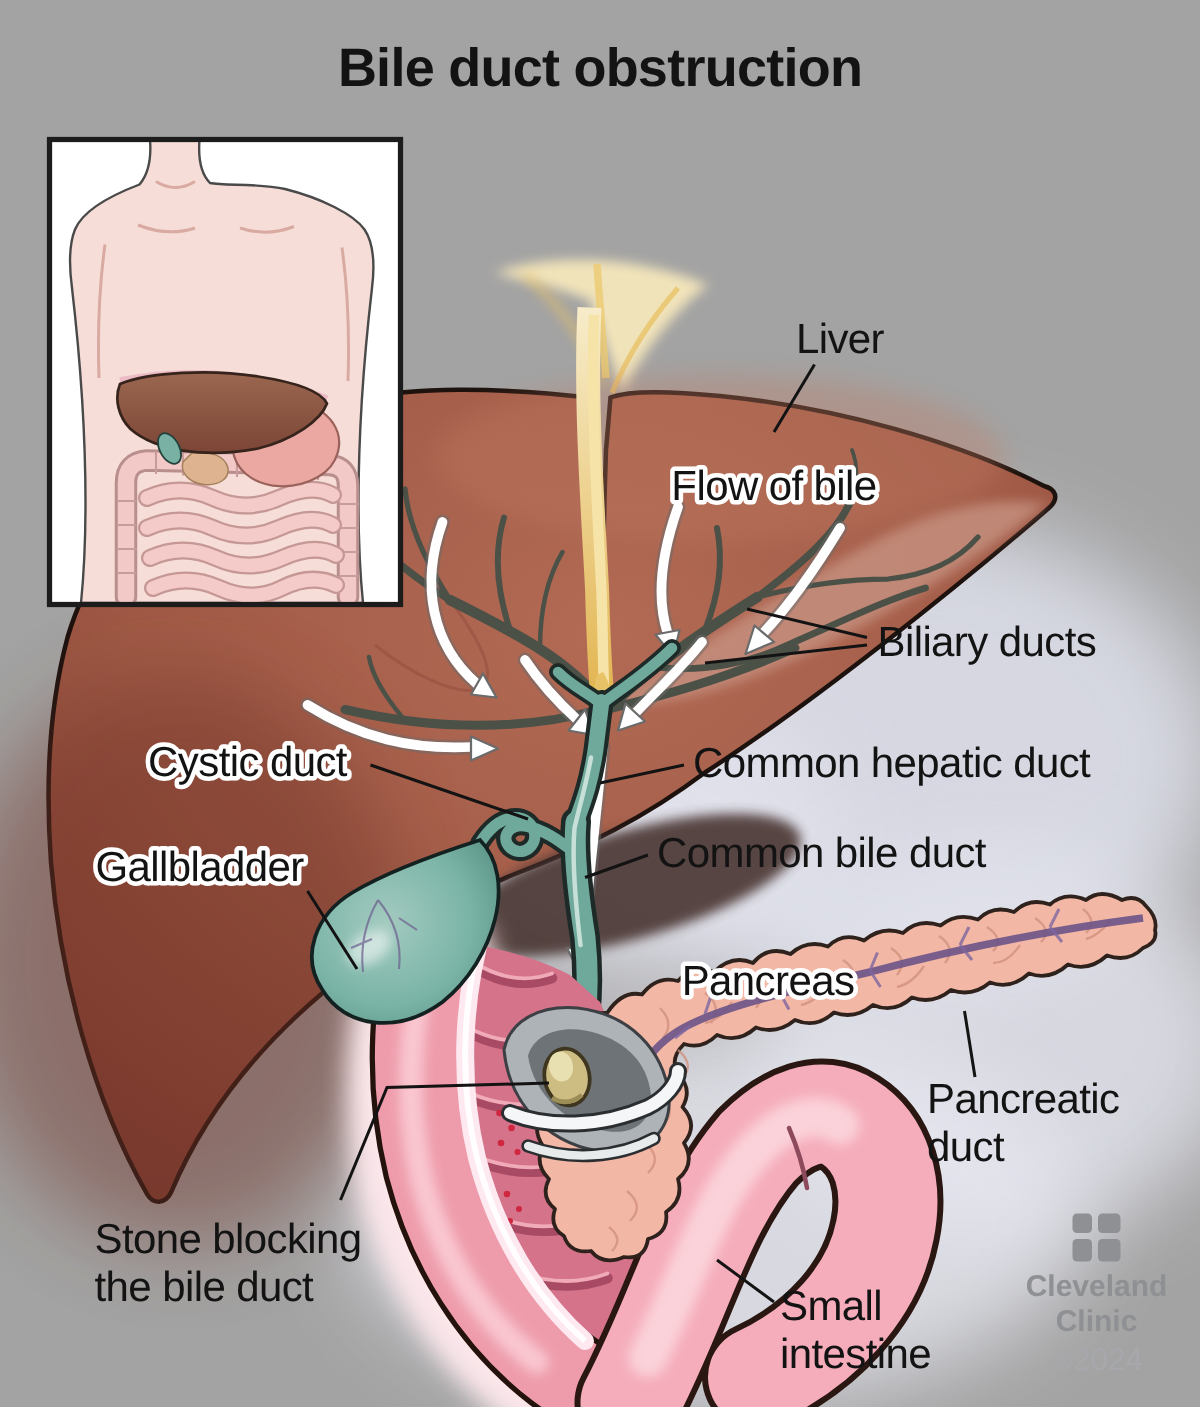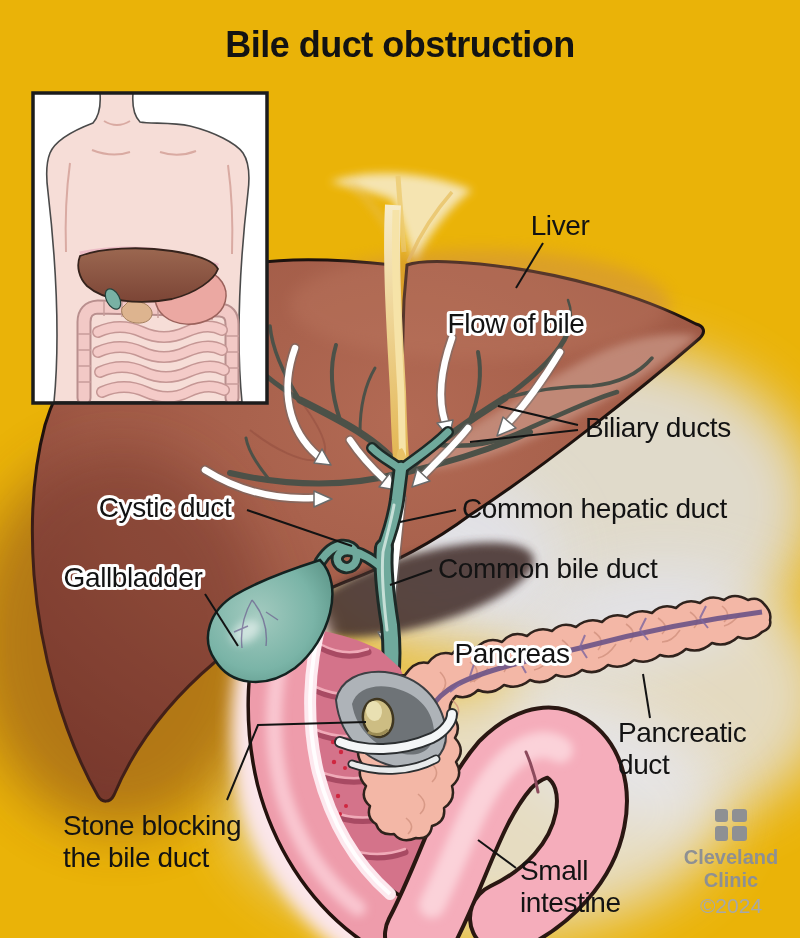--- a/index.html
+++ b/index.html
@@ -1,16 +1,16 @@
 <!DOCTYPE html>
 <html><head>
 <meta charset="utf-8">
 <style>
   html,body{margin:0;padding:0;background:#ffffff;}
-  #stage{position:relative;width:800px;height:938px;background:#eab308;overflow:hidden;
+  #stage{position:relative;width:800px;height:938px;background:#a3a3a3;overflow:hidden;
          font-family:"Liberation Sans", sans-serif;text-align:center;}
   svg{position:absolute;left:0;top:0;}
   text{font-family:"Liberation Sans", sans-serif;fill:#131313;}
   .title{font-size:36px;font-weight:bold;letter-spacing:-0.5px;}
   .lbl{font-size:28px;letter-spacing:-0.4px;}
   .lbl-art{font-size:28px;letter-spacing:-0.4px;stroke:#ffffff;stroke-width:6px;
            paint-order:stroke;stroke-linejoin:round;}
   .credit{font-size:20px;font-weight:bold;fill:#8e9093;}
   .credit-c{font-size:21px;fill:#a6a8ab;font-weight:normal;}
   .leader{stroke:#131313;stroke-width:2;fill:none;}

